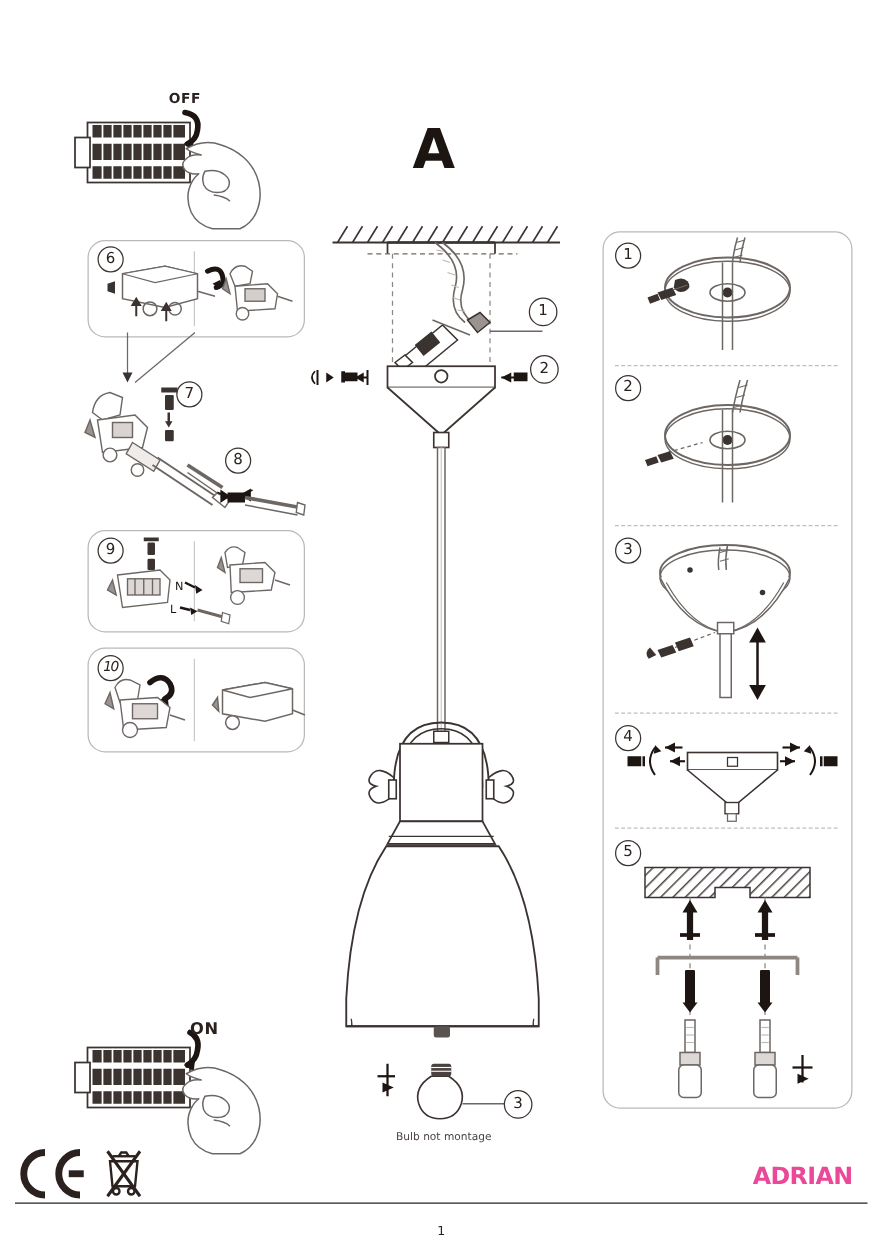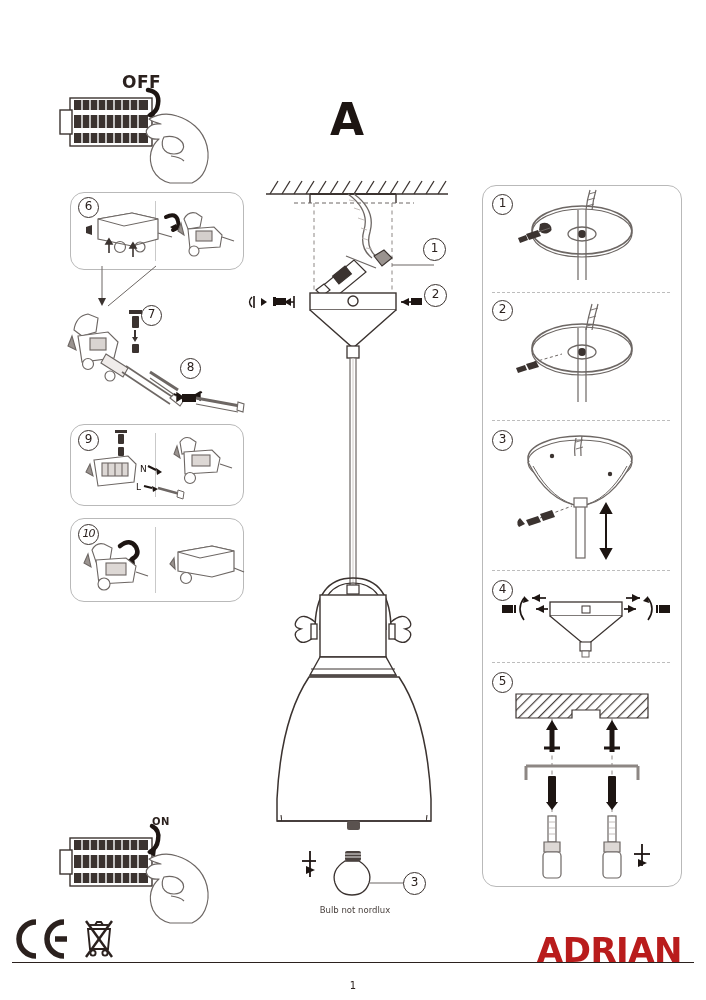--- a/index.html
+++ b/index.html
@@ -37,22 +37,22 @@
        font-family:"DejaVu Sans",sans-serif;}
   .cap{position:absolute;font-size:8.5px;color:#4a423f;text-align:center;
        font-family:"DejaVu Sans",sans-serif;}
 
   
   .footer-rule{position:absolute;left:12px;right:12px;top:962px;height:1px;background:#2b211e;}
   .footer-txt{position:absolute;left:0;right:0;top:964px;text-align:center;font-size:10px;
               color:#2b211e;font-family:"DejaVu Sans",sans-serif;letter-spacing:.1px;}
   .page-no{position:absolute;left:0;right:0;top:980px;text-align:center;font-size:10px;
            color:#2b211e;font-family:"DejaVu Sans",sans-serif;}
-  .product-name{position:absolute;right:24px;top:930px;font-size:34px;font-weight:bold;
-                letter-spacing:-.5px;color:#b91c1c;font-family:"DejaVu Sans",sans-serif;}
+  .product-name{position:absolute;right:24px;top:930px;font-size:19px;font-weight:bold;
+                letter-spacing:-.5px;color:#ec4899;font-family:"DejaVu Sans",sans-serif;}
   svg{display:block;overflow:visible;}
 </style>
 </head>
 <body>
 
 <div class="page">
 
 
   <div class="model-a">A</div>
 
@@ -80,21 +80,21 @@
       <path d="M96 28 q12 2 10 14 q-1 8 -8 11" fill="none" stroke="#1d1512" stroke-width="4.5" stroke-linecap="round"></path>
       <path d="M95 53 l8 -4 l-1 9 z" fill="#1d1512"></path>
 
       <path d="M97 57 q14 -8 28 -3 q10 3 18 10 q9 8 12 20 q3 13 -2 24 q-4 9 -13 13
                l-22 0 q-12 -3 -17 -13 q-4 -9 -2 -18 q2 -8 8 -13
                q-7 1 -11 -3 q-4 -5 1 -9 q4 -4 12 -3 q-8 -2 -12 -5 z" fill="#fff" stroke="#6d6764" stroke-width="1.2" stroke-linejoin="round"></path>
       <path d="M112 75 q10 -2 16 3 q5 4 3 9 q-2 5 -9 5 q-8 0 -11 -6 q-2 -6 1 -11 z" fill="#fff" stroke="#6d6764" stroke-width="1.2"></path>
       <path d="M119 94 q9 1 13 5" fill="none" stroke="#6d6764" stroke-width="1.1"></path>
     </svg>
   </div>
-  <div class="lbl" style="left:122px;top:72px;font-size:17px;letter-spacing:.5px;">OFF</div>
+  <div class="lbl" style="left:135px;top:72px;font-size:11px;letter-spacing:.5px;">OFF</div>
 
   <div class="panel" style="left:70px;top:192px;width:172px;height:76px;">
     <div class="panel-divider" style="left:84px;top:8px;height:60px;"></div>
   </div>
   <div class="step-num" style="left:78px;top:197px;">6</div>
   <div class="abs" style="left:84px;top:205px;">
     <svg width="150" height="58" viewBox="0 0 150 58">
 
       <path d="M14 14 l34 -6 l26 6 l0 20 l-26 7 l-34 -7 z" fill="#fff" stroke="#6d6764" stroke-width="1.2"></path>
       <path d="M14 14 l34 -6 l26 6 l-34 7 z" fill="#fff" stroke="#6d6764" stroke-width="1"></path>
@@ -355,21 +355,21 @@
 
       <path d="M45 16 q-14 9 -10 22 q4 12 17 12 q13 0 17 -12 q4 -13 -10 -22 z" fill="#fff" stroke="#3b3330" stroke-width="1.3"></path>
       <rect x="45" y="6" width="16" height="10" rx="2" fill="#4a423f"></rect>
       <line x1="45" y1="9" x2="61" y2="9" stroke="#fff" stroke-width="0.9"></line>
       <line x1="45" y1="12" x2="61" y2="12" stroke="#fff" stroke-width="0.9"></line>
 
       <line x1="70" y1="38" x2="104" y2="38" stroke="#6d6764" stroke-width="1.1"></line>
     </svg>
   </div>
   <div class="callout" style="left:403px;top:872px;">3</div>
-  <div class="cap" style="left:290px;top:905px;width:130px;">Bulb not nordlux</div>
+  <div class="cap" style="left:290px;top:905px;width:130px;">Bulb not montage</div>
 
   <div class="panel" style="left:482px;top:185px;width:198px;height:700px;"></div>
   <div class="dash-sep" style="left:492px;top:292px;width:178px;"></div>
   <div class="dash-sep" style="left:492px;top:420px;width:178px;"></div>
   <div class="dash-sep" style="left:492px;top:570px;width:178px;"></div>
   <div class="dash-sep" style="left:492px;top:662px;width:178px;"></div>
 
   <div class="step-num" style="left:492px;top:194px;">1</div>
   <div class="abs" style="left:500px;top:190px;">
     <svg width="170" height="100" viewBox="0 0 170 100">
@@ -575,21 +575,21 @@
       </g>
       <path d="M100 24 q8 4 6 14 q-1 8 -8 12" fill="none" stroke="#1d1512" stroke-width="4.5" stroke-linecap="round"></path>
       <path d="M95 50 l9 -4 l-1 9 z" fill="#1d1512"></path>
       <path d="M97 57 q14 -8 28 -3 q10 3 18 10 q9 8 12 20 q3 13 -2 24 q-4 9 -13 13
                l-22 0 q-12 -3 -17 -13 q-4 -9 -2 -18 q2 -8 8 -13
                q-7 1 -11 -3 q-4 -5 1 -9 q4 -4 12 -3 q-8 -2 -12 -5 z" fill="#fff" stroke="#6d6764" stroke-width="1.2" stroke-linejoin="round"></path>
       <path d="M112 75 q10 -2 16 3 q5 4 3 9 q-2 5 -9 5 q-8 0 -11 -6 q-2 -6 1 -11 z" fill="#fff" stroke="#6d6764" stroke-width="1.2"></path>
       <path d="M119 94 q9 1 13 5" fill="none" stroke="#6d6764" stroke-width="1.1"></path>
     </svg>
   </div>
-  <div class="lbl" style="left:152px;top:816px;font-size:10px;letter-spacing:.5px;">ON</div>
+  <div class="lbl" style="left:152px;top:816px;font-size:13px;letter-spacing:.5px;">ON</div>
 
   <div class="abs" style="left:14px;top:916px;">
     <svg width="110" height="46" viewBox="0 0 110 46">
 
       <g fill="none" stroke="#2b211e" stroke-width="5.5">
         <path d="M22 6 a17 17 0 1 0 0 34"></path>
         <path d="M50 6 a17 17 0 1 0 0 34"></path>
         <path d="M41 23 l12 0"></path>
       </g>
 

